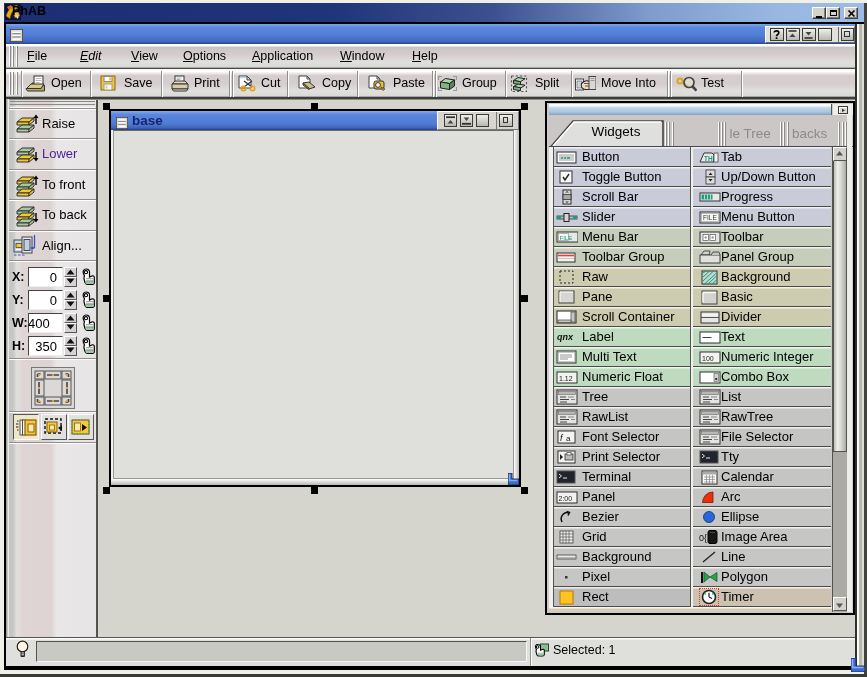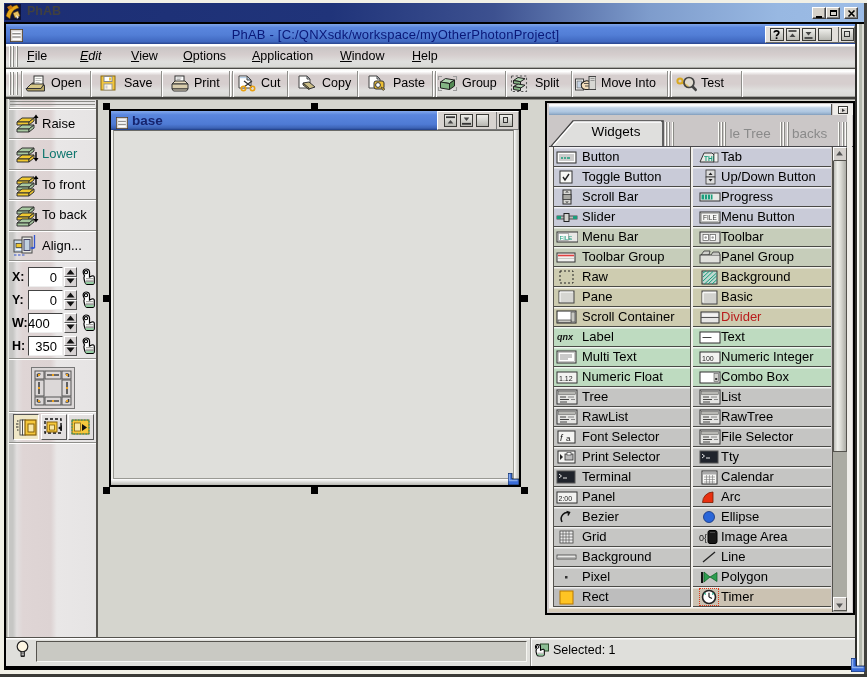--- a/index.html
+++ b/index.html
@@ -18,21 +18,21 @@
 <div style="position:absolute;left:3.5px;top:670px;width:860px;height:3.5px;background:#F1F0E6;"></div>
 <div style="position:absolute;left:0px;top:673.5px;width:867px;height:3.5px;background:#3A3A36;"></div>
 <div style="position:absolute;left:3.5px;top:2.5px;width:860px;height:19px;background:linear-gradient(90deg,#1C2E74 0%,#20347A 38%,#3D5190 57%,#7E9CCC 75%,#98B8E2 90%,#9CBCE6 100%);"></div>
 <svg style="position:absolute;left:4.5px;top:3.5px;width:16px;height:16px;" width="16" height="16" viewBox="0 0 16 16">
       <rect width="16" height="16" fill="#0E1238"></rect>
       <path d="M1 12 C3 5 7 2 12 1 L14 4 C9 5 6 8 5 15 Z" fill="#E8A818" stroke="#5A3A00" stroke-width=".5"></path>
       <path d="M2 3 l4 -2 2 3 -4 2 z" fill="#C87810"></path>
       <path d="M8 9 l5 -2 2 5 -5 2 z" fill="#E8C060" stroke="#5A3A00" stroke-width=".5"></path>
       <path d="M11 11 l3 2 -2 2 z" fill="#E8E8E8"></path>
     </svg>
-<div style="position:absolute;left:27px;top:4px;height:15px;font-size:12.5px;color:#404040;white-space:nowrap;line-height:15px;"><b>PhAB</b></div>
+<div style="position:absolute;left:12px;top:4px;height:15px;font-size:12.5px;color:#000000;white-space:nowrap;line-height:15px;"><b>PhAB</b></div>
 <div style="position:absolute;left:812px;top:6.5px;width:14px;height:12.5px;">
       <div style="position:absolute;inset:0;background:#D6D2CA;border:1px solid;border-color:#FFF #404040 #404040 #FFF;box-shadow:inset -1px -1px 0 #808080;">
         <div style="position:absolute;left:2.5px;top:8px;width:6px;height:2px;background:#000;"></div>
       </div>
     </div>
 <div style="position:absolute;left:826px;top:6.5px;width:14px;height:12.5px;">
       <div style="position:absolute;inset:0;background:#D6D2CA;border:1px solid;border-color:#FFF #404040 #404040 #FFF;box-shadow:inset -1px -1px 0 #808080;">
         <div style="position:absolute;left:2.5px;top:2px;width:7.5px;height:6.5px;border:1px solid #000;border-top-width:2px;"></div>
       </div>
     </div>
@@ -43,21 +43,20 @@
         </svg>
       </div>
     </div>
 <div style="position:absolute;left:3.5px;top:21.5px;width:860px;height:2.5px;background:#000;"></div>
 <div style="position:absolute;left:6px;top:24px;width:849px;height:20px;background:linear-gradient(180deg,#7FA5E8 0%,#5A86DE 18%,#527ED6 55%,#4068C0 88%,#28448C 100%);"></div>
 <div style="position:absolute;left:9.5px;top:28px;width:13px;height:13px;"><svg width="13" height="13" viewBox="0 0 11 11">
         <rect x="0" y="0" width="11" height="11" fill="#D9D5D1" stroke="#4A3A2A" stroke-width="1.4"></rect>
         <path d="M2 2.97 h7 M2 5.720000000000001 h7 M2 8.58 h7" stroke="#FFF" stroke-width="1.6"></path>
         <path d="M2 3.96 h7 M2 6.71 h7" stroke="#777" stroke-width=".8"></path>
       </svg></div>
-<div style="position:absolute;left:6px;top:26px;width:779px;height:17px;font-size:13px;color:#0A1878;white-space:nowrap;line-height:17px;text-align:center;letter-spacing:.2px;">PhAB - [C:/QNXsdk/workspace/myOtherPhotonProject]</div>
 <div style="position:absolute;left:765px;top:25.5px;width:90px;height:17.5px;background:#E3DFDB;border:1px solid;border-color:#FFF #6A6A66 #6A6A66 #FFF;"></div>
 <div style="position:absolute;left:770px;top:27.5px;width:13.5px;height:13.5px;background:linear-gradient(180deg,#EFEFEB,#B8B8B2);border:1.4px solid #3A3A36;">
       <svg width="11" height="11" viewBox="0 0 11 11" style="position:absolute;left:0;top:0;">
         <path d="M3.2 3.6 C3.2 1.2 7.8 1.2 7.8 3.8 C7.8 5.6 5.5 5.4 5.5 7.2" fill="none" stroke="#000" stroke-width="1.7"></path>
         <rect x="4.7" y="8.3" width="1.7" height="1.7" fill="#000"></rect>
       </svg>
     </div>
 <div style="position:absolute;left:786px;top:27.5px;width:13.5px;height:13.5px;background:linear-gradient(180deg,#EFEFEB,#B8B8B2);border:1.4px solid #3A3A36;">
       <svg width="11" height="11" viewBox="0 0 11 11" style="position:absolute;left:0;top:0;">
         <path d="M1.5 2 h8" stroke="#333" stroke-width="1.6"></path>
@@ -222,21 +221,21 @@
 <svg style="position:absolute;left:14px;top:142px;width:26px;height:24px;" width="26" height="24" viewBox="0 0 26 24">
       <path d="M3 10 l5 -4 h12 l-5 4 z" fill="#A8C8A0" stroke="#333" stroke-width="1"></path>
       <path d="M3 10 h12 v3 h-12 z" fill="#A8C8A0" stroke="#333" stroke-width="1"></path>
       <path d="M15 13 v-3 l5 -4 v3 z" fill="#A8C8A0" stroke="#333" stroke-width="1"></path>
       <path d="M3 17 l5 -4 h12 l-5 4 z" fill="#F0C830" stroke="#333" stroke-width="1"></path>
       <path d="M3 17 h12 v3 h-12 z" fill="#F0C830" stroke="#333" stroke-width="1"></path>
       <path d="M15 20 v-3 l5 -4 v3 z" fill="#F0C830" stroke="#333" stroke-width="1"></path>
       <path d="M22 10 v8" stroke="#000" stroke-width="1.4" fill="none"></path>
       <path d="M19.5 16 l2.5 3.5 2.5 -3.5 z" fill="#000"></path>
     </svg>
-<div style="position:absolute;left:42px;top:145px;height:18px;font-size:13px;color:#0f766e;white-space:nowrap;line-height:18px;">Lower</div>
+<div style="position:absolute;left:42px;top:145px;height:18px;font-size:13px;color:#4c1d95;white-space:nowrap;line-height:18px;">Lower</div>
 <div style="position:absolute;left:8.8px;top:168.5px;width:87.5px;height:1px;background:#8E8E8A;"></div>
 <div style="position:absolute;left:8.8px;top:169.5px;width:87.5px;height:1px;background:#FFF;"></div>
 <svg style="position:absolute;left:14px;top:172.5px;width:26px;height:24px;" width="26" height="24" viewBox="0 0 26 24">
       <path d="M3 8 l5 -4 h12 l-5 4 z" fill="#F0C830" stroke="#333" stroke-width="1"></path>
       <path d="M3 8 h12 v3 h-12 z" fill="#F0C830" stroke="#333" stroke-width="1"></path>
       <path d="M15 11 v-3 l5 -4 v3 z" fill="#F0C830" stroke="#333" stroke-width="1"></path>
       <path d="M3 14 l5 -4 h12 l-5 4 z" fill="#A8C8A0" stroke="#333" stroke-width="1"></path>
       <path d="M3 14 h12 v3 h-12 z" fill="#A8C8A0" stroke="#333" stroke-width="1"></path>
       <path d="M15 17 v-3 l5 -4 v3 z" fill="#A8C8A0" stroke="#333" stroke-width="1"></path>
       <path d="M3 20 l5 -4 h12 l-5 4 z" fill="#F0C830" stroke="#333" stroke-width="1"></path>
@@ -598,21 +597,21 @@
       <rect x="15" y="3" width="4" height="10" fill="#C8C8C2" stroke="#444" stroke-width=".7"></rect>
       <rect x="2" y="11" width="13" height="2.5" fill="#C8C8C2" stroke="#444" stroke-width=".7"></rect>
     </svg>
 <div style="position:absolute;left:582px;top:307.5px;height:17px;font-size:13px;color:#000;white-space:nowrap;line-height:17px;">Scroll Container</div>
 <div style="position:absolute;left:693.2px;top:307px;width:138.3px;height:20px;background:#CECCB0;border-bottom:1.2px solid #4A4A46;box-shadow:inset 0 1.5px 0 rgba(255,255,255,.75);"></div>
 <svg style="position:absolute;left:699px;top:309px;width:22px;height:16px;" width="22" height="16" viewBox="0 0 22 16">
       <rect x="2" y="3" width="18" height="11" fill="#E6E6E4" stroke="#333"></rect>
       <path d="M2 8.5 h18" stroke="#555" stroke-width="1"></path>
       <path d="M3 6 h16" stroke="#FFF" stroke-width="1"></path>
     </svg>
-<div style="position:absolute;left:721px;top:307.5px;height:17px;font-size:13px;color:#b91c1c;white-space:nowrap;line-height:17px;">Divider</div>
+<div style="position:absolute;left:721px;top:307.5px;height:17px;font-size:13px;color:#000000;white-space:nowrap;line-height:17px;">Divider</div>
 <div style="position:absolute;left:553.7px;top:327px;width:136.3px;height:20px;background:#BEDBC0;border-bottom:1.2px solid #4A4A46;box-shadow:inset 0 1.5px 0 rgba(255,255,255,.75);"></div>
 <svg style="position:absolute;left:556px;top:329px;width:22px;height:16px;" width="22" height="16" viewBox="0 0 22 16">
       <text x="1" y="11" font-size="9" font-style="italic" font-weight="bold" fill="#111" font-family="Liberation Sans">qnx</text>
     </svg>
 <div style="position:absolute;left:582px;top:327.5px;height:17px;font-size:13px;color:#000;white-space:nowrap;line-height:17px;">Label</div>
 <div style="position:absolute;left:693.2px;top:327px;width:138.3px;height:20px;background:#BEDBC0;border-bottom:1.2px solid #4A4A46;box-shadow:inset 0 1.5px 0 rgba(255,255,255,.75);"></div>
 <svg style="position:absolute;left:699px;top:329px;width:22px;height:16px;" width="22" height="16" viewBox="0 0 22 16">
       <rect x="1" y="3" width="20" height="11" fill="#FFF" stroke="#333"></rect>
       <path d="M3.5 8.5 h9" stroke="#444" stroke-width="1"></path>
     </svg>

